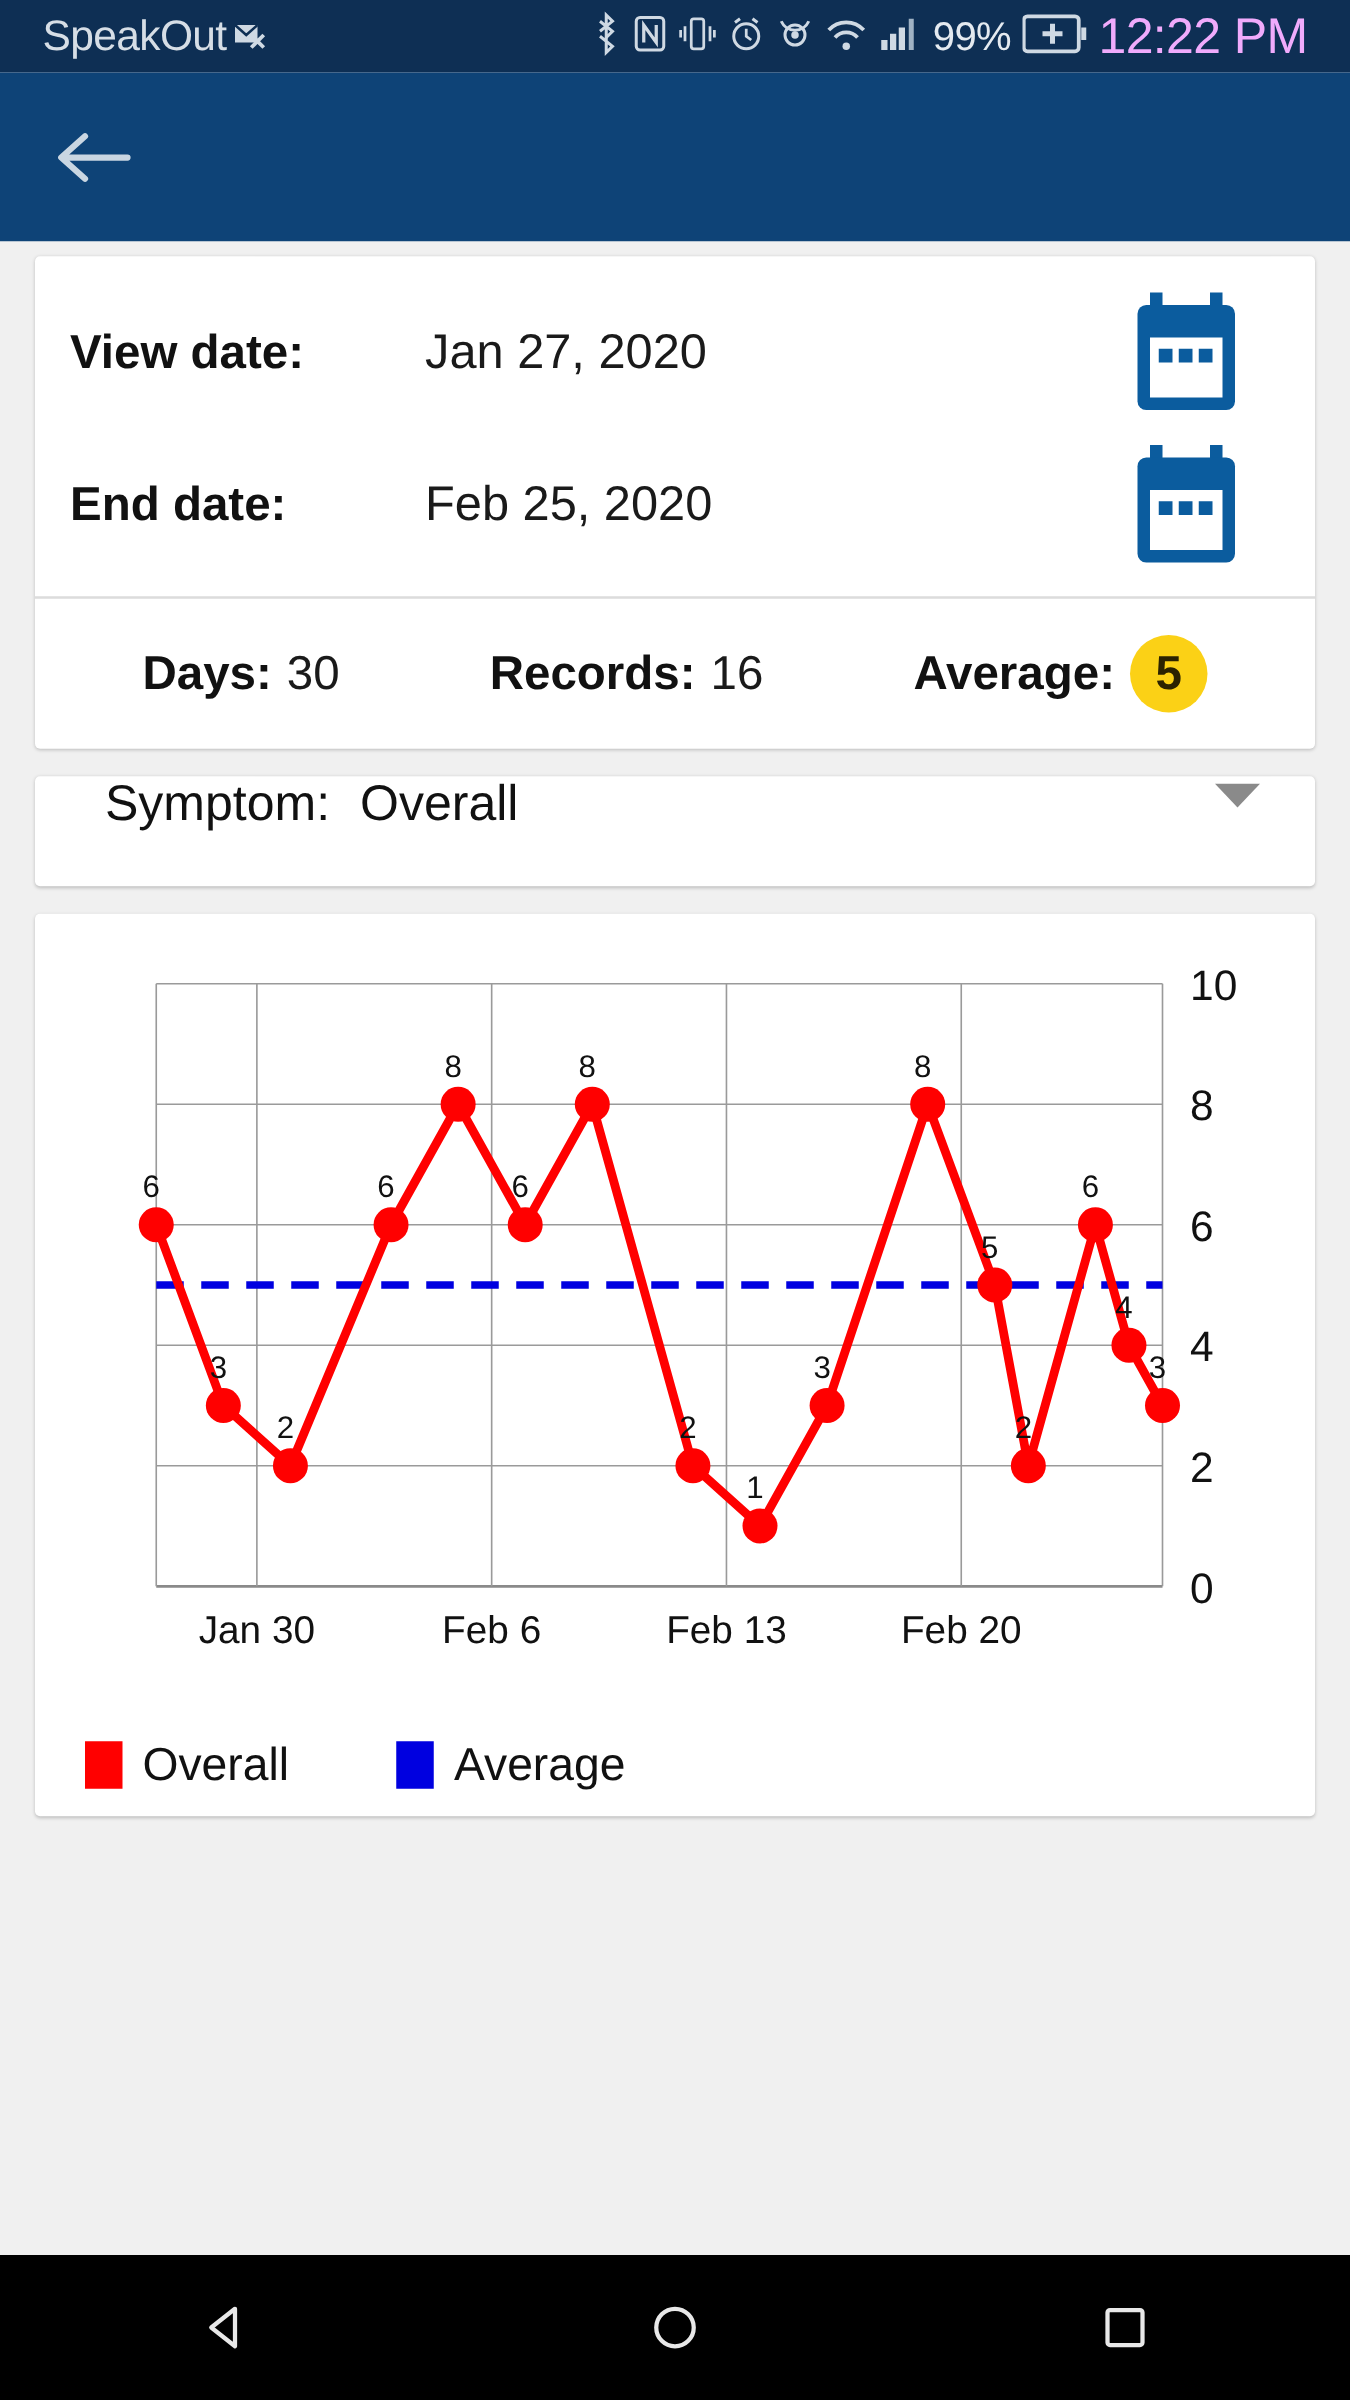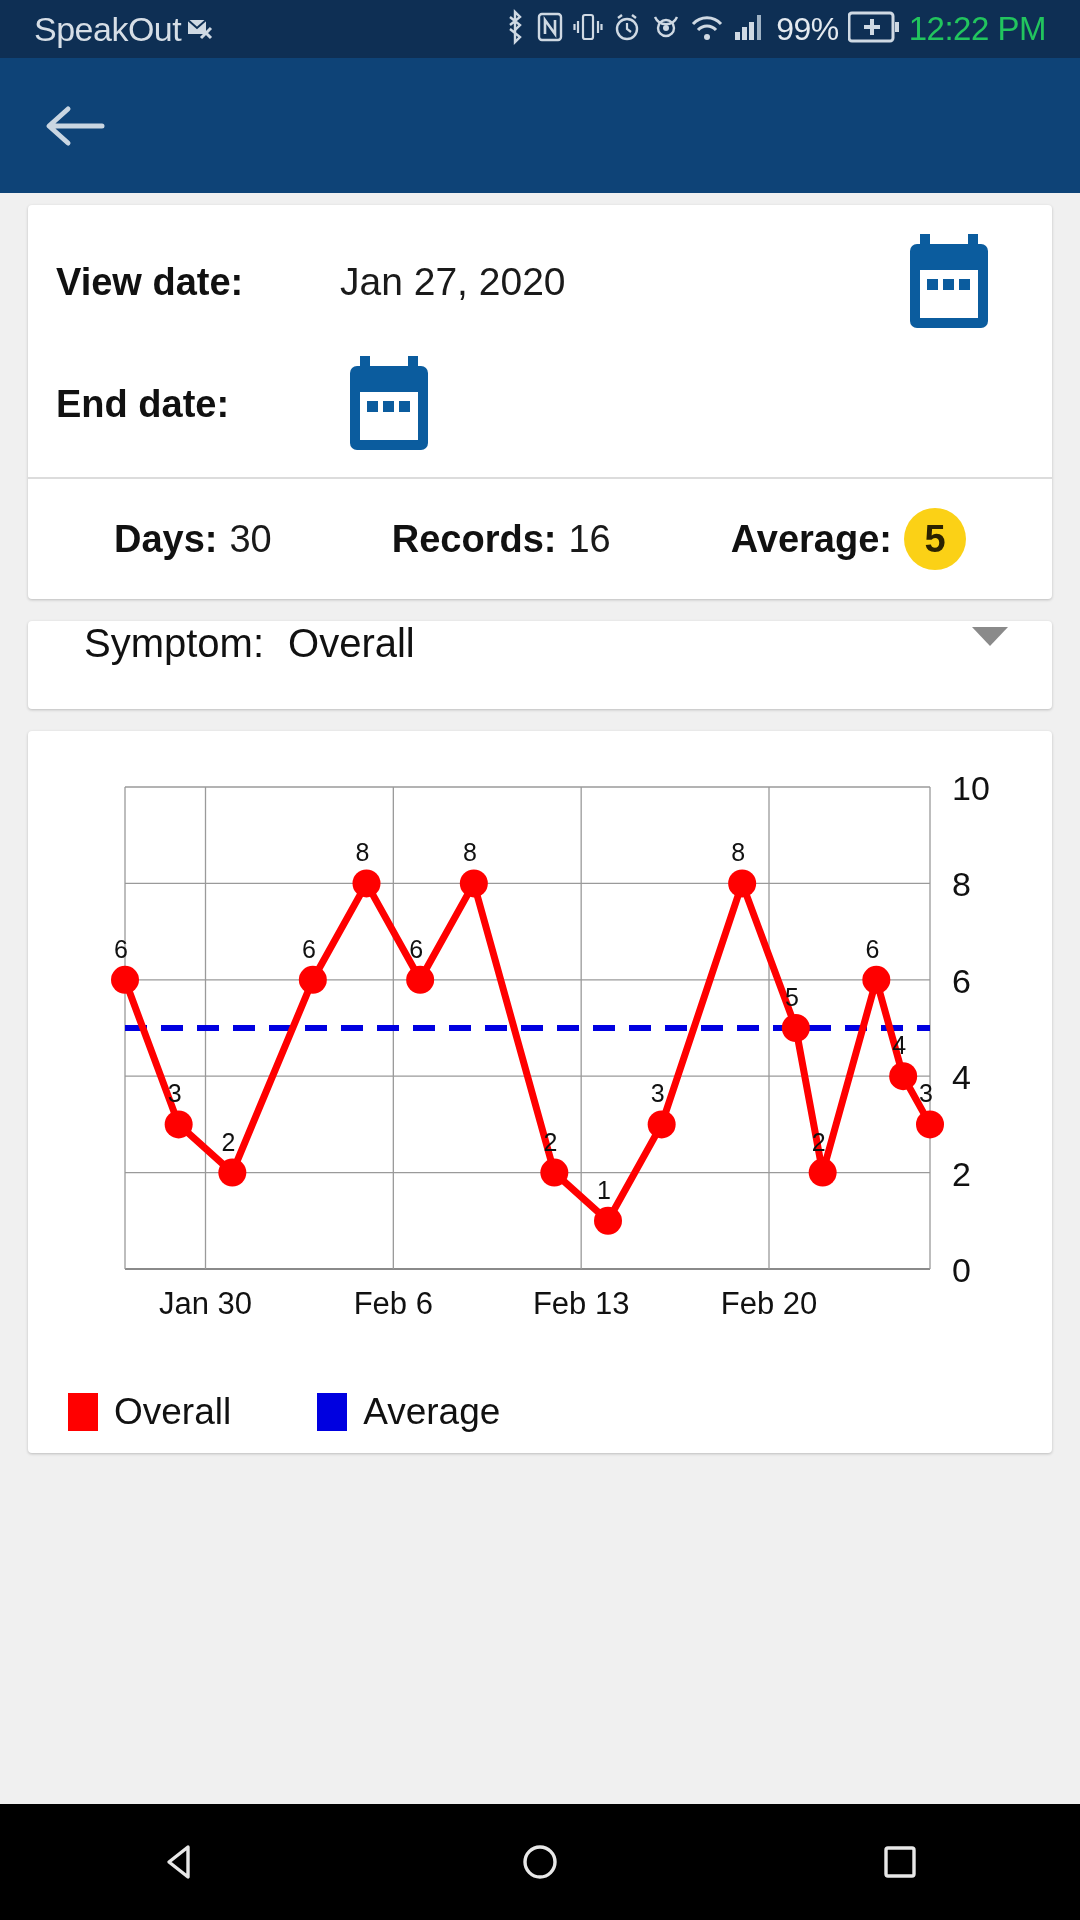--- a/index.html
+++ b/index.html
@@ -23,21 +23,21 @@
     display: inline-block; width: 26px; height: 26px;
     margin-left: 6px; vertical-align: -3px;
     position: relative;
   }
   .carrier-badge svg { display:block; }
   .status-right {
     margin-left: auto; display: flex; align-items: center; gap: 9px;
   }
   .status-right .ic { display: block; }
   .batt-pct { font-size: 32px; color: #e4eaf0; letter-spacing: -0.5px; }
-  .clock { font-size: 33px; color: #22c55e; letter-spacing: -0.5px; }
+  .clock { font-size: 40px; color: #f0abfc; letter-spacing: -0.5px; }
 
   
   .app-bar {
     height: 135px; width: 1080px;
     background: #0e4377;
     display: flex; align-items: center;
     padding-left: 42px;
   }
   .back-btn { width: 66px; height: 66px; display:flex; align-items:center; justify-content:center; cursor:pointer; }
   .app-title {
@@ -212,20 +212,21 @@
           <rect x="20" y="40" width="58" height="48" fill="#ffffff"></rect>
           <rect x="27" y="49" width="11" height="11" fill="#0b5c9e"></rect>
           <rect x="43" y="49" width="11" height="11" fill="#0b5c9e"></rect>
           <rect x="59" y="49" width="11" height="11" fill="#0b5c9e"></rect>
         </svg>
       </div>
     </div>
 
     <div class="date-row">
       <div class="date-label">End date:</div>
+      <div class="date-value">Feb 25, 2020</div>
       <div class="cal-icon">
         <svg width="118" height="104" viewBox="0 0 118 104">
           <rect x="20" y="4" width="10" height="16" fill="#0b5c9e"></rect>
           <rect x="68" y="4" width="10" height="16" fill="#0b5c9e"></rect>
           <rect x="10" y="14" width="78" height="84" rx="7" fill="#0b5c9e"></rect>
           <rect x="20" y="40" width="58" height="48" fill="#ffffff"></rect>
           <rect x="27" y="49" width="11" height="11" fill="#0b5c9e"></rect>
           <rect x="43" y="49" width="11" height="11" fill="#0b5c9e"></rect>
           <rect x="59" y="49" width="11" height="11" fill="#0b5c9e"></rect>
         </svg>

